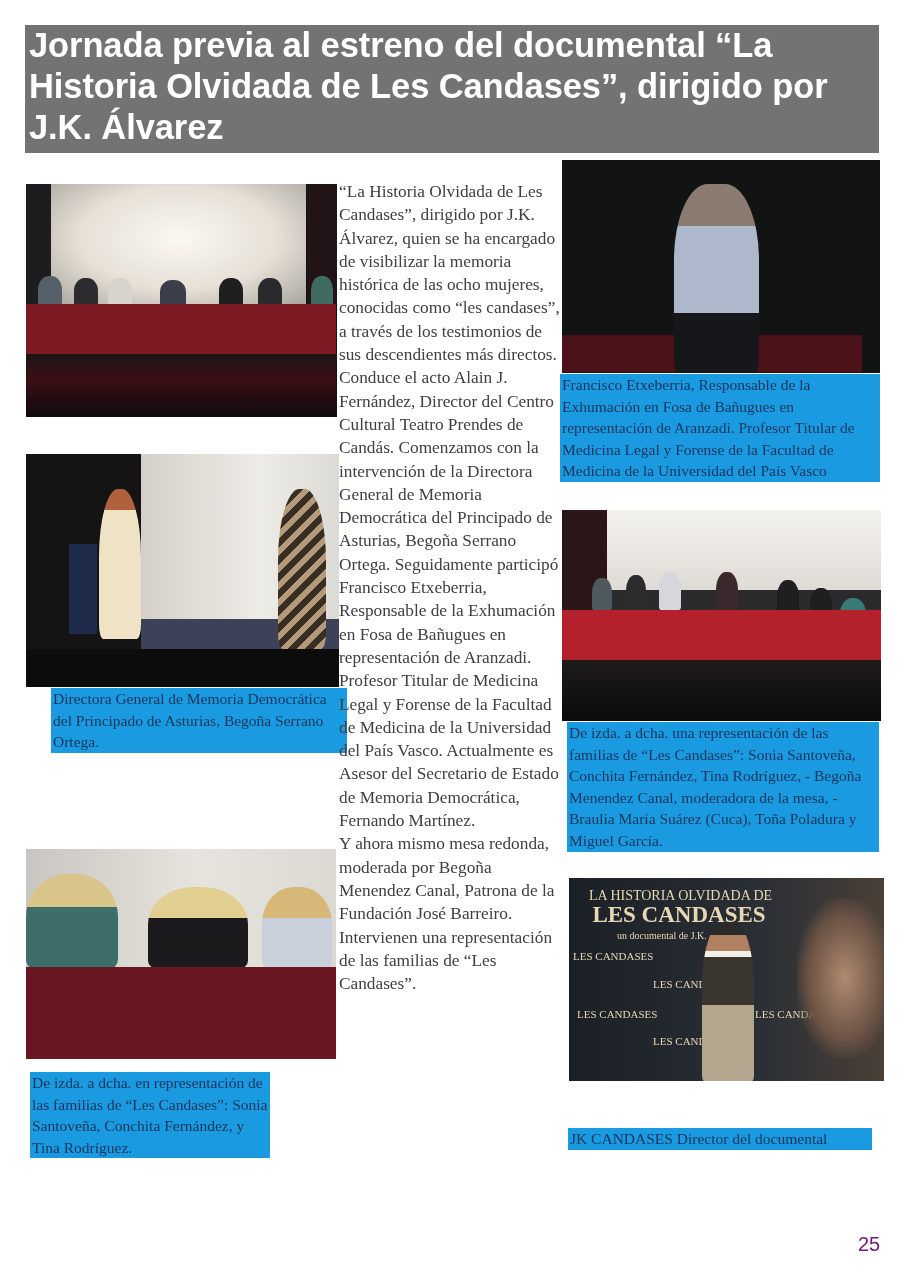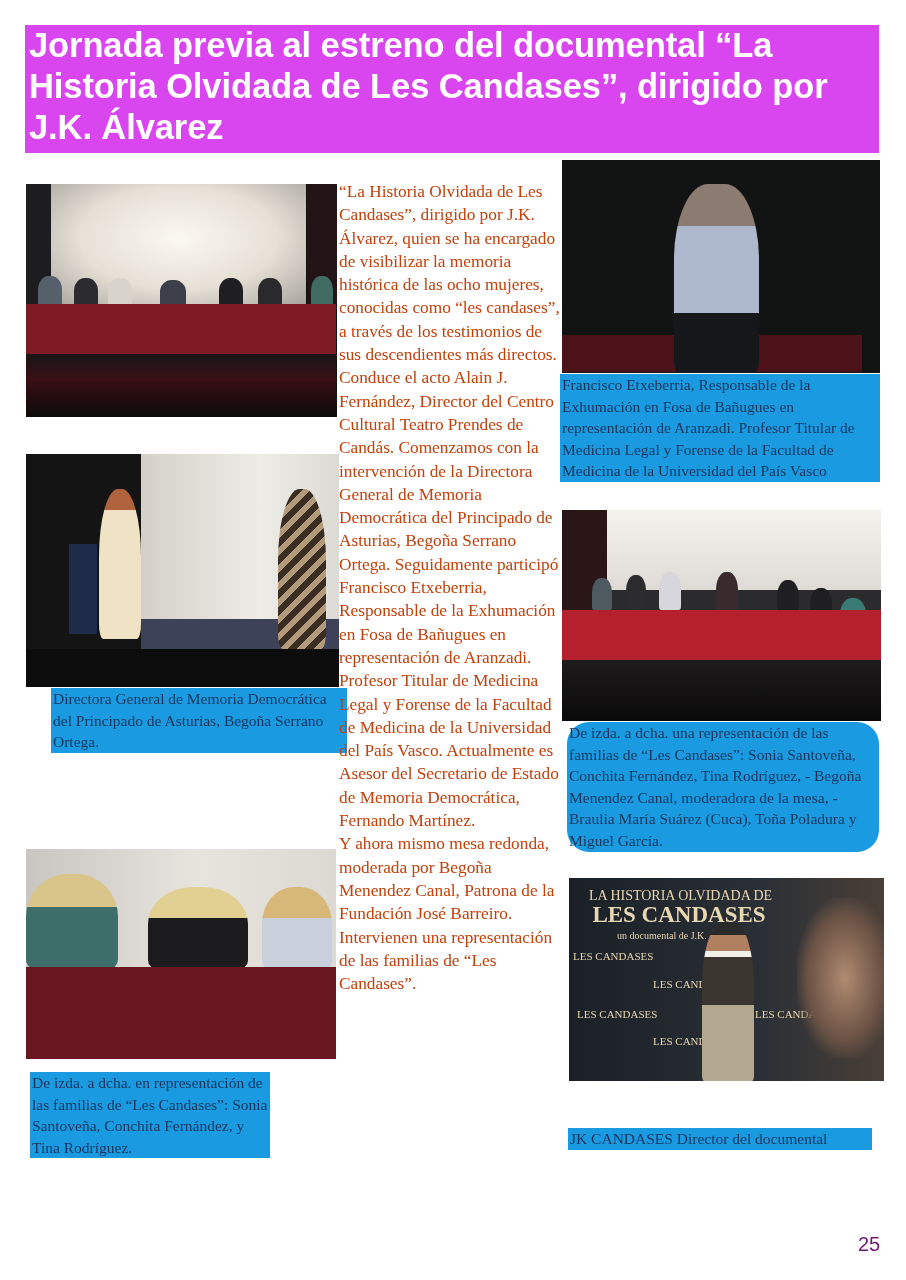--- a/index.html
+++ b/index.html
@@ -1,21 +1,21 @@
 <!DOCTYPE html>
 <html><head>
 <meta charset="utf-8">
 <style>
   html, body { margin:0; padding:0; }
   body { width:906px; height:1280px; background:#ffffff; position:relative; overflow:hidden; }
-  .title-block { position:absolute; left:25px; top:25px; width:854px; height:128px; background:#d946ef; box-sizing:border-box; padding:0 4px; }
+  .title-block { position:absolute; left:25px; top:25px; width:854px; height:128px; background:#737373; box-sizing:border-box; padding:0 4px; }
   .title-text { color:#ffffff; font-family:"Liberation Sans", sans-serif; font-weight:bold; font-size:34.5px; line-height:41px; margin:0; letter-spacing:-0.1px; }
   .photo { position:absolute; overflow:hidden; background:#111; }
   .caption { position:absolute; background:#1a9ae0; color:#17355c; font-family:"Liberation Serif", serif; font-size:15.5px; line-height:21.6px; box-sizing:border-box; padding:0 2px; margin:0; }
-  .body-text { position:absolute; left:339px; top:180px; width:225px; font-family:"Liberation Serif", serif; font-size:17.3px; line-height:23.3px; color:#c2410c; margin:0; white-space:pre-line; }
+  .body-text { position:absolute; left:339px; top:180px; width:225px; font-family:"Liberation Serif", serif; font-size:17.3px; line-height:23.3px; color:#404040; margin:0; white-space:pre-line; }
   .page-number { position:absolute; left:858px; top:1233px; font-family:"Liberation Sans", sans-serif; font-size:20px; color:#701a75; }
 
   
   .p1 .screen { position:absolute; left:25px; top:0; width:255px; height:120px; background:radial-gradient(ellipse at 50% 45%, #fbf8f2 0%, #e6e0d6 55%, #a9a59e 100%); }
   .p1 .curtainL { position:absolute; left:0; top:0; width:25px; height:120px; background:#1d1d1f; }
   .p1 .curtainR { position:absolute; right:0; top:0; width:30px; height:120px; background:#221316; }
   .p1 .table { position:absolute; left:0; top:120px; width:310px; height:50px; background:#7d1a24; }
   .p1 .stage { position:absolute; left:0; top:170px; width:310px; height:63px; background:linear-gradient(#1a1516, #3a0f15 40%, #0d0a0a); }
   .person { position:absolute; border-radius:45% 45% 10% 10%; }
 
@@ -103,21 +103,21 @@
   <div class="person" style="left:30px; top:68px; width:20px; height:32px; background:#4e5a5f;"></div>
   <div class="person" style="left:64px; top:65px; width:20px; height:35px; background:#2c2c2e;"></div>
   <div class="person" style="left:97px; top:62px; width:22px; height:38px; background:#d6d6dc;"></div>
   <div class="person" style="left:154px; top:62px; width:22px; height:40px; background:#3a2a2e;"></div>
   <div class="person" style="left:215px; top:70px; width:22px; height:38px; background:#1f1f22;"></div>
   <div class="person" style="left:248px; top:78px; width:22px; height:36px; background:#1f1f22;"></div>
   <div class="person" style="left:278px; top:88px; width:26px; height:36px; background:#3a7a74;"></div>
   <div class="table"></div>
   <div class="stage"></div>
 </div>
-<p class="caption" style="left:567px; top:722px; width:312px;border-radius:22px;">De izda. a dcha. una representación de las familias de “Les Candases”: Sonia Santoveña, Conchita Fernández, Tina Rodríguez, - Begoña Menendez Canal, moderadora de la mesa, - Braulia María Suárez (Cuca), Toña Poladura y Miguel García.</p>
+<p class="caption" style="left:567px; top:722px; width:312px;">De izda. a dcha. una representación de las familias de “Les Candases”: Sonia Santoveña, Conchita Fernández, Tina Rodríguez, - Begoña Menendez Canal, moderadora de la mesa, - Braulia María Suárez (Cuca), Toña Poladura y Miguel García.</p>
 
 <div class="photo p6" style="left:562px; top:878px; width:315px; height:203px;margin-left:7px;">
   <div class="poster-title" style="left:20px; top:10px; width:180px; font-size:14px;">LA HISTORIA OLVIDADA DE</div>
   <div class="poster-title" style="left:10px; top:24px; width:200px; font-size:23px; font-weight:bold;">LES CANDASES</div>
   <div class="poster-title" style="left:30px; top:52px; width:160px; font-size:10px;">un documental de J.K. Álvarez</div>
   <div class="poster-title" style="left:4px; top:72px; width:80px; font-size:11px;">LES CANDASES</div>
   <div class="poster-title" style="left:84px; top:100px; width:80px; font-size:11px;">LES CANDASES</div>
   <div class="poster-title" style="left:8px; top:130px; width:80px; font-size:11px;">LES CANDASES</div>
   <div class="poster-title" style="left:84px; top:157px; width:80px; font-size:11px;">LES CANDASES</div>
   <div class="poster-title" style="left:186px; top:130px; width:80px; font-size:11px;">LES CANDASES</div>

